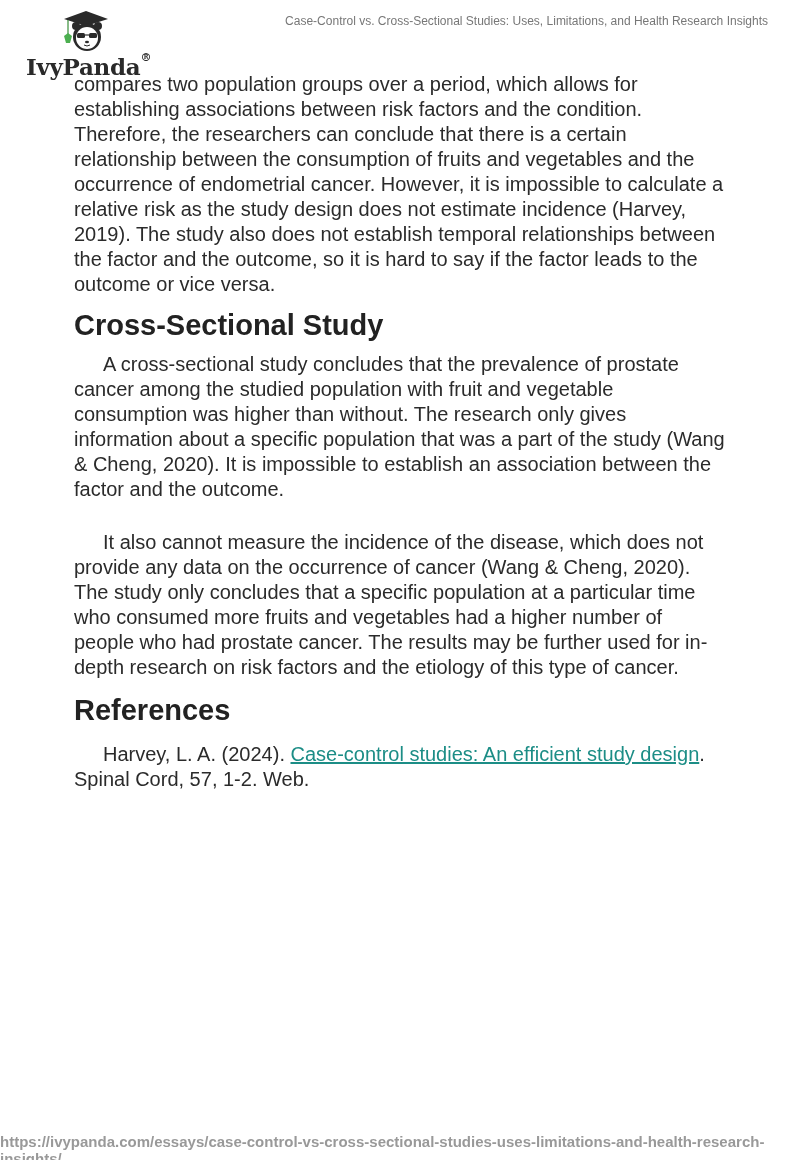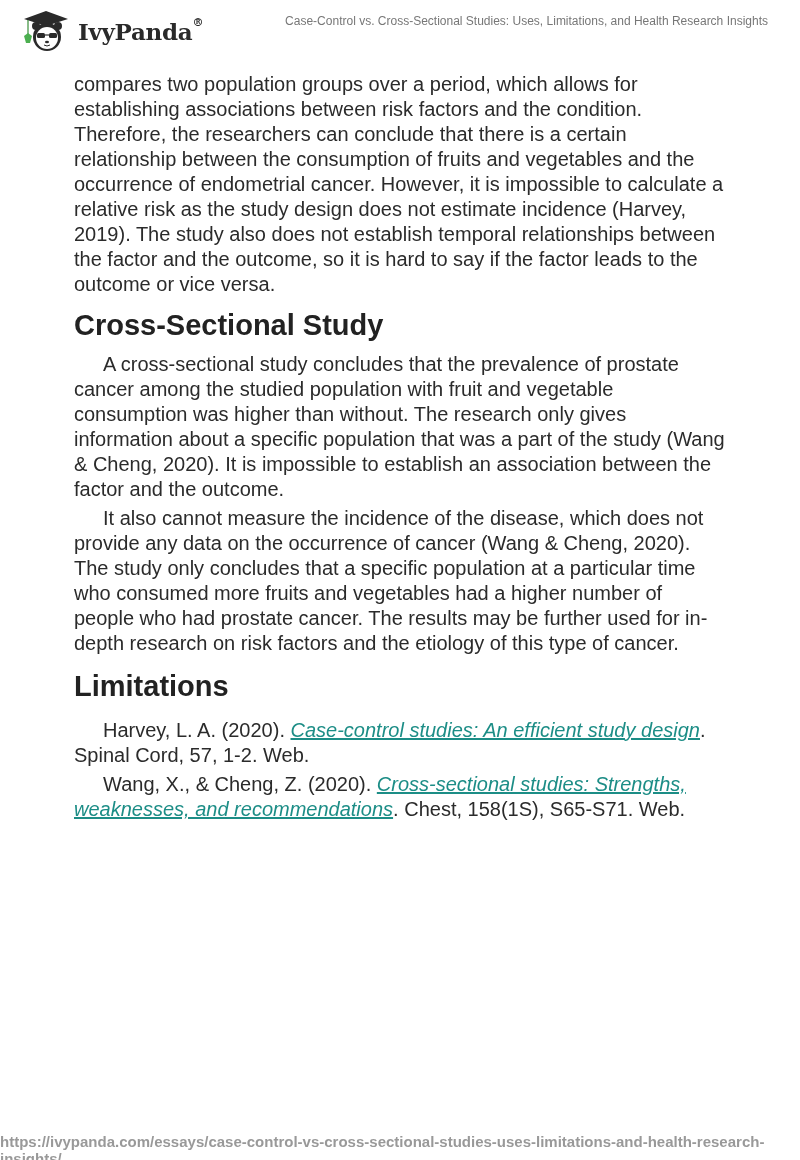--- a/index.html
+++ b/index.html
@@ -1,29 +1,29 @@
 <!DOCTYPE html>
 <html><head>
 <meta charset="utf-8">
 <style>
   html, body { margin:0; padding:0; background:#fff; }
   body { width:800px; height:1160px; position:relative; overflow:hidden; font-family:"Liberation Sans", sans-serif; color:#222; }
   .header { position:absolute; left:0; top:0; width:800px; height:60px; }
-  .logo { position:absolute; left:20px; top:9px; display:flex; align-items:center; }
+  .logo { position:absolute; left:20px; top:9px; display:flex; align-items:center;flex-direction:column; }
   .logo-mark { width:52px; height:44px; }
   .logo-text { font-family:"DejaVu Serif", serif; font-weight:bold; font-size:23px; color:#2a2a2a; margin-left:6px; letter-spacing:-0.3px; }
   .logo-text sup { font-size:11px; vertical-align:top; position:relative; top:-2px; }
   .doc-title { position:absolute; right:32px; top:14px; font-size:12px; color:#777; }
   .content { position:absolute; left:74px; top:72px; width:652px; }
   p { margin:0; font-size:20px; line-height:25px; color:#2b2b2b; }
   p.indent { text-indent:29px; }
-  p + p { margin-top:4px; }
+  p + p { margin-top:28px; }
   h2 { font-size:29px; font-weight:bold; margin:13px 0 12px 0; color:#222; line-height:30px; }
   h1 { font-size:29px; font-weight:bold; margin:12px 0 14px 0; color:#222; line-height:36px; }
-  a { color:#1c8d86; font-style:italic; text-decoration:underline; }
+  a { color:#1c8d86; text-decoration:underline; }
   .it { }
   .footer-url { position:absolute; right:32px; top:1133px; font-size:15px; color:#999;font-weight:bold; }
 </style>
 </head>
 <body>
 
 <div class="header">
   <div class="logo">
     <svg class="logo-mark" viewBox="0 0 52 44">
       <polygon points="4,10 26,2 48,10 26,17" fill="#2a2a2a"></polygon>
@@ -44,23 +44,20 @@
   <div class="doc-title">Case-Control vs. Cross-Sectional Studies: Uses, Limitations, and Health Research Insights</div>
 </div>
 
 <div class="content">
   <p>compares two population groups over a period, which allows for establishing associations between risk factors and the condition. Therefore, the researchers can conclude that there is a certain relationship between the consumption of fruits and vegetables and the occurrence of endometrial cancer. However, it is impossible to calculate a relative risk as the study design does not estimate incidence (Harvey, 2019). The study also does not establish temporal relationships between the factor and the outcome, so it is hard to say if the factor leads to the outcome or vice versa.</p>
 
   <h2>Cross-Sectional Study</h2>
   <p class="indent">A cross-sectional study concludes that the prevalence of prostate cancer among the studied population with fruit and vegetable consumption was higher than without. The research only gives information about a specific population that was a part of the study (Wang &amp; Cheng, 2020). It is impossible to establish an association between the factor and the outcome.</p>
   <p class="indent">It also cannot measure the incidence of the disease, which does not provide any data on the occurrence of cancer (Wang &amp; Cheng, 2020). The study only concludes that a specific population at a particular time who consumed more fruits and vegetables had a higher number of people who had prostate cancer. The results may be further used for in-depth research on risk factors and the etiology of this type of cancer.</p>
 
-  <h1>Limitations</h1>
+  <h1>References</h1>
 
   <p class="indent">
-    <span>Harvey, L. A. (2020). </span><a>Case-control studies: An efficient study design</a><span>. </span><span class="it">Spinal Cord, 57</span><span>, 1-2. Web.</span>
-  </p>
-  <p class="indent">
-    <span>Wang, X., &amp; Cheng, Z. (2020). </span><a>Cross-sectional studies: Strengths, weaknesses, and recommendations</a><span>. </span><span class="it">Chest, 158</span><span>(1S), S65-S71. Web.</span>
+    <span>Harvey, L. A. (2024). </span><a>Case-control studies: An efficient study design</a><span>. </span><span class="it">Spinal Cord, 57</span><span>, 1-2. Web.</span>
   </p>
 </div>
 
 <div class="footer-url">https://ivypanda.com/essays/case-control-vs-cross-sectional-studies-uses-limitations-and-health-research-insights/</div>
 
 </body></html>

